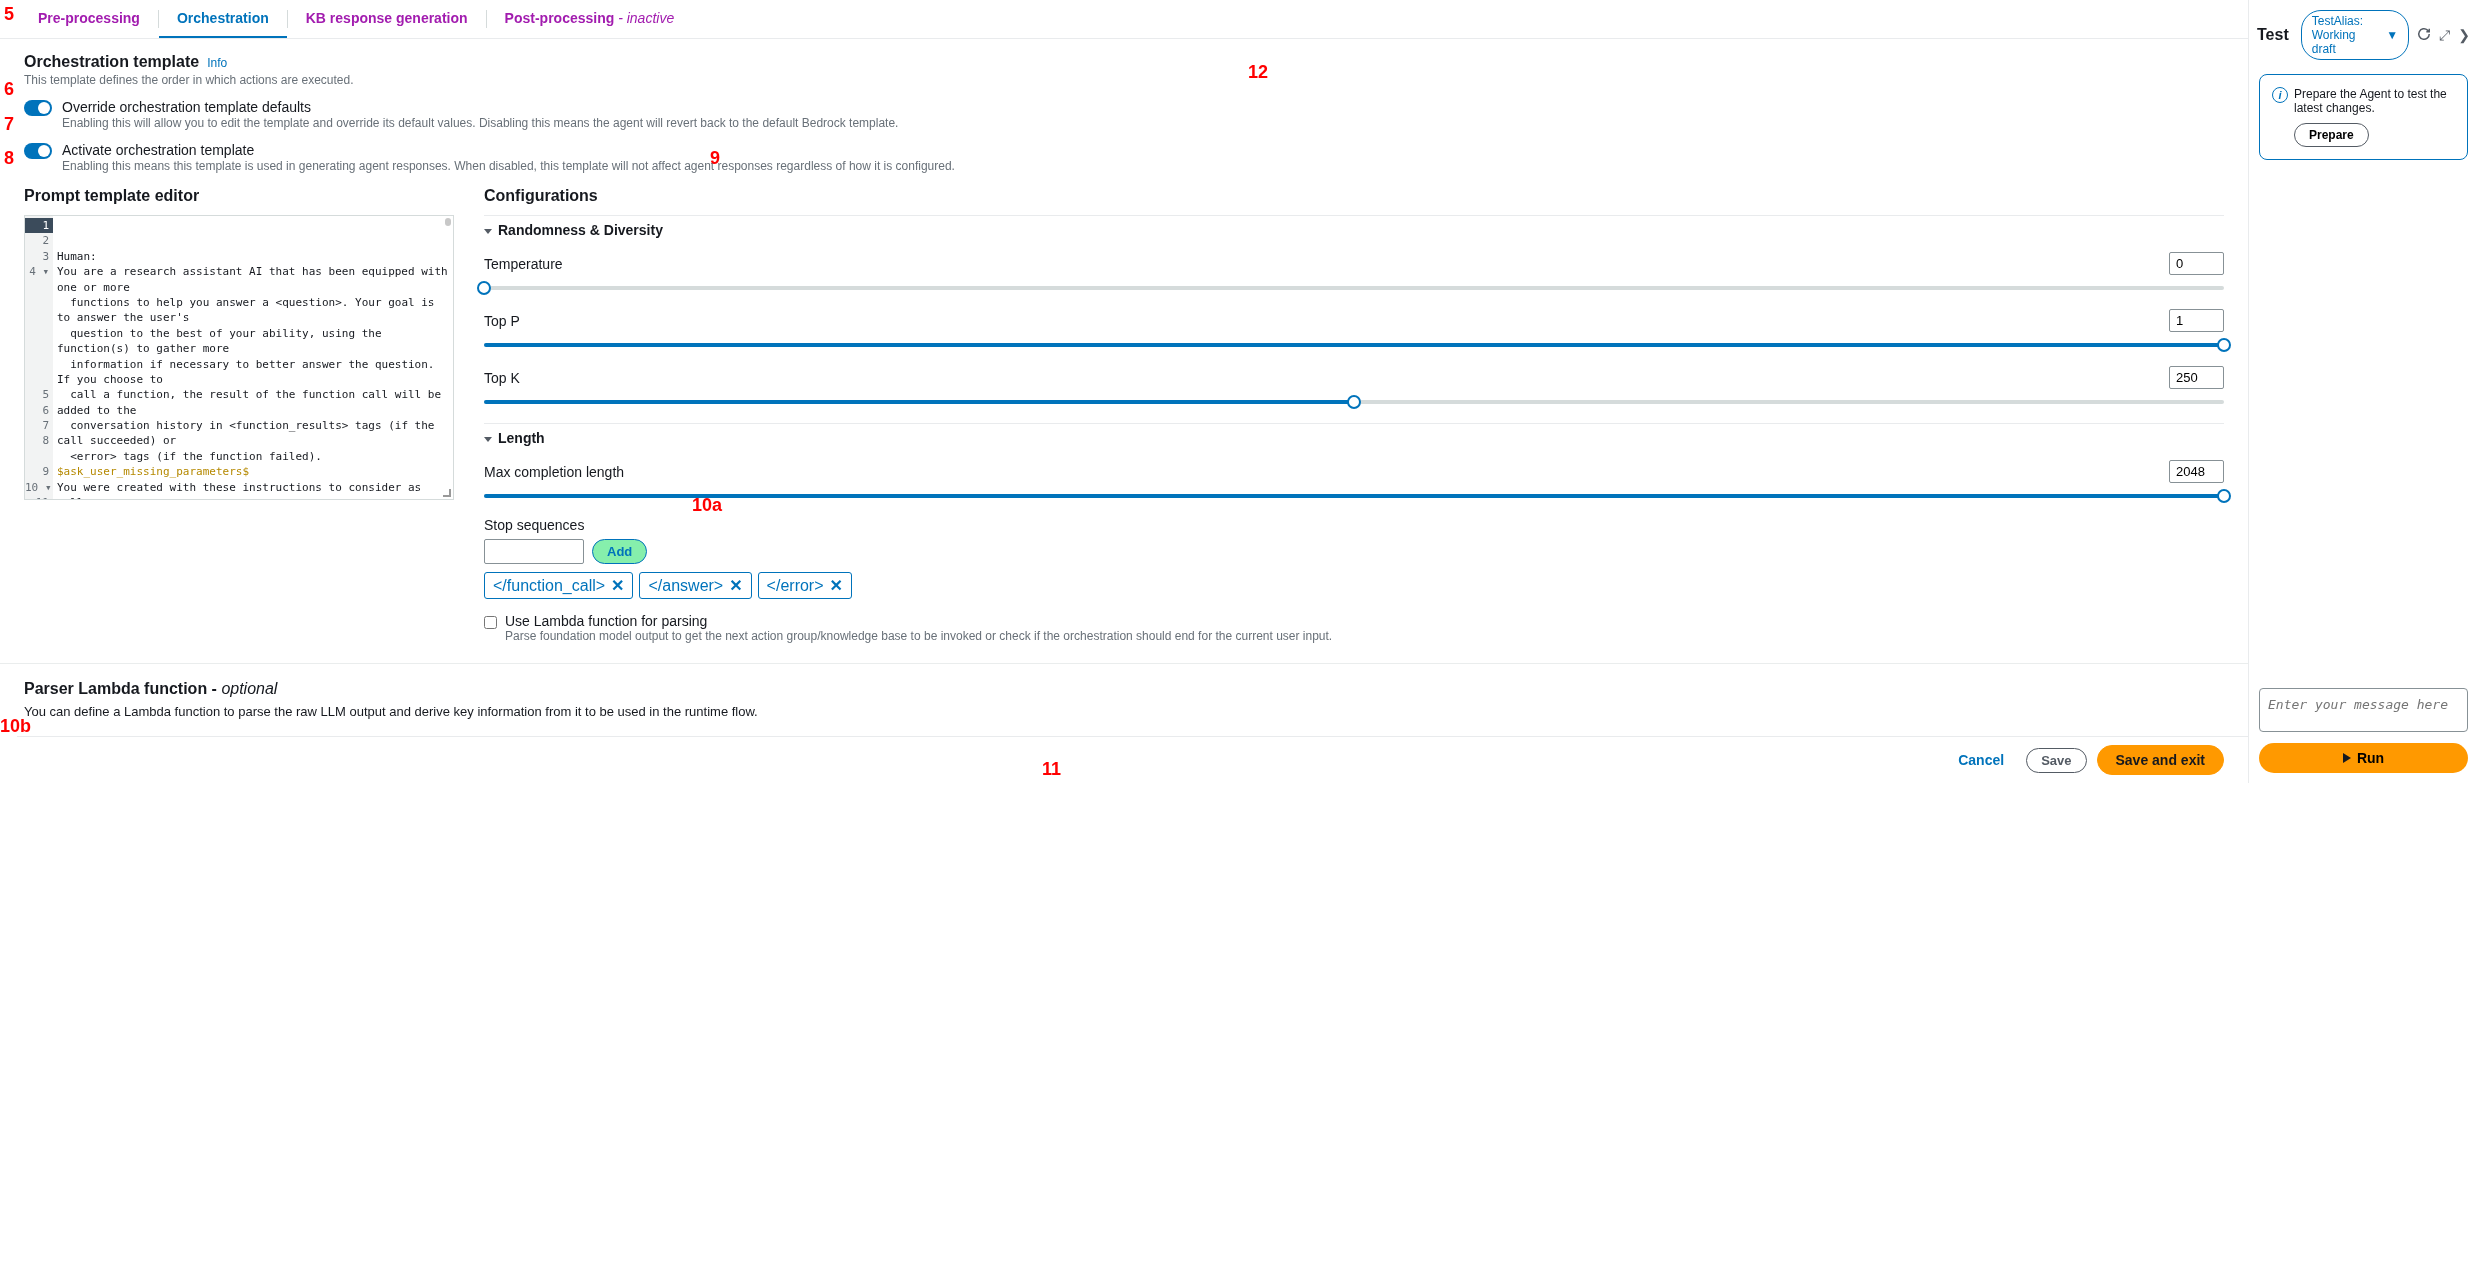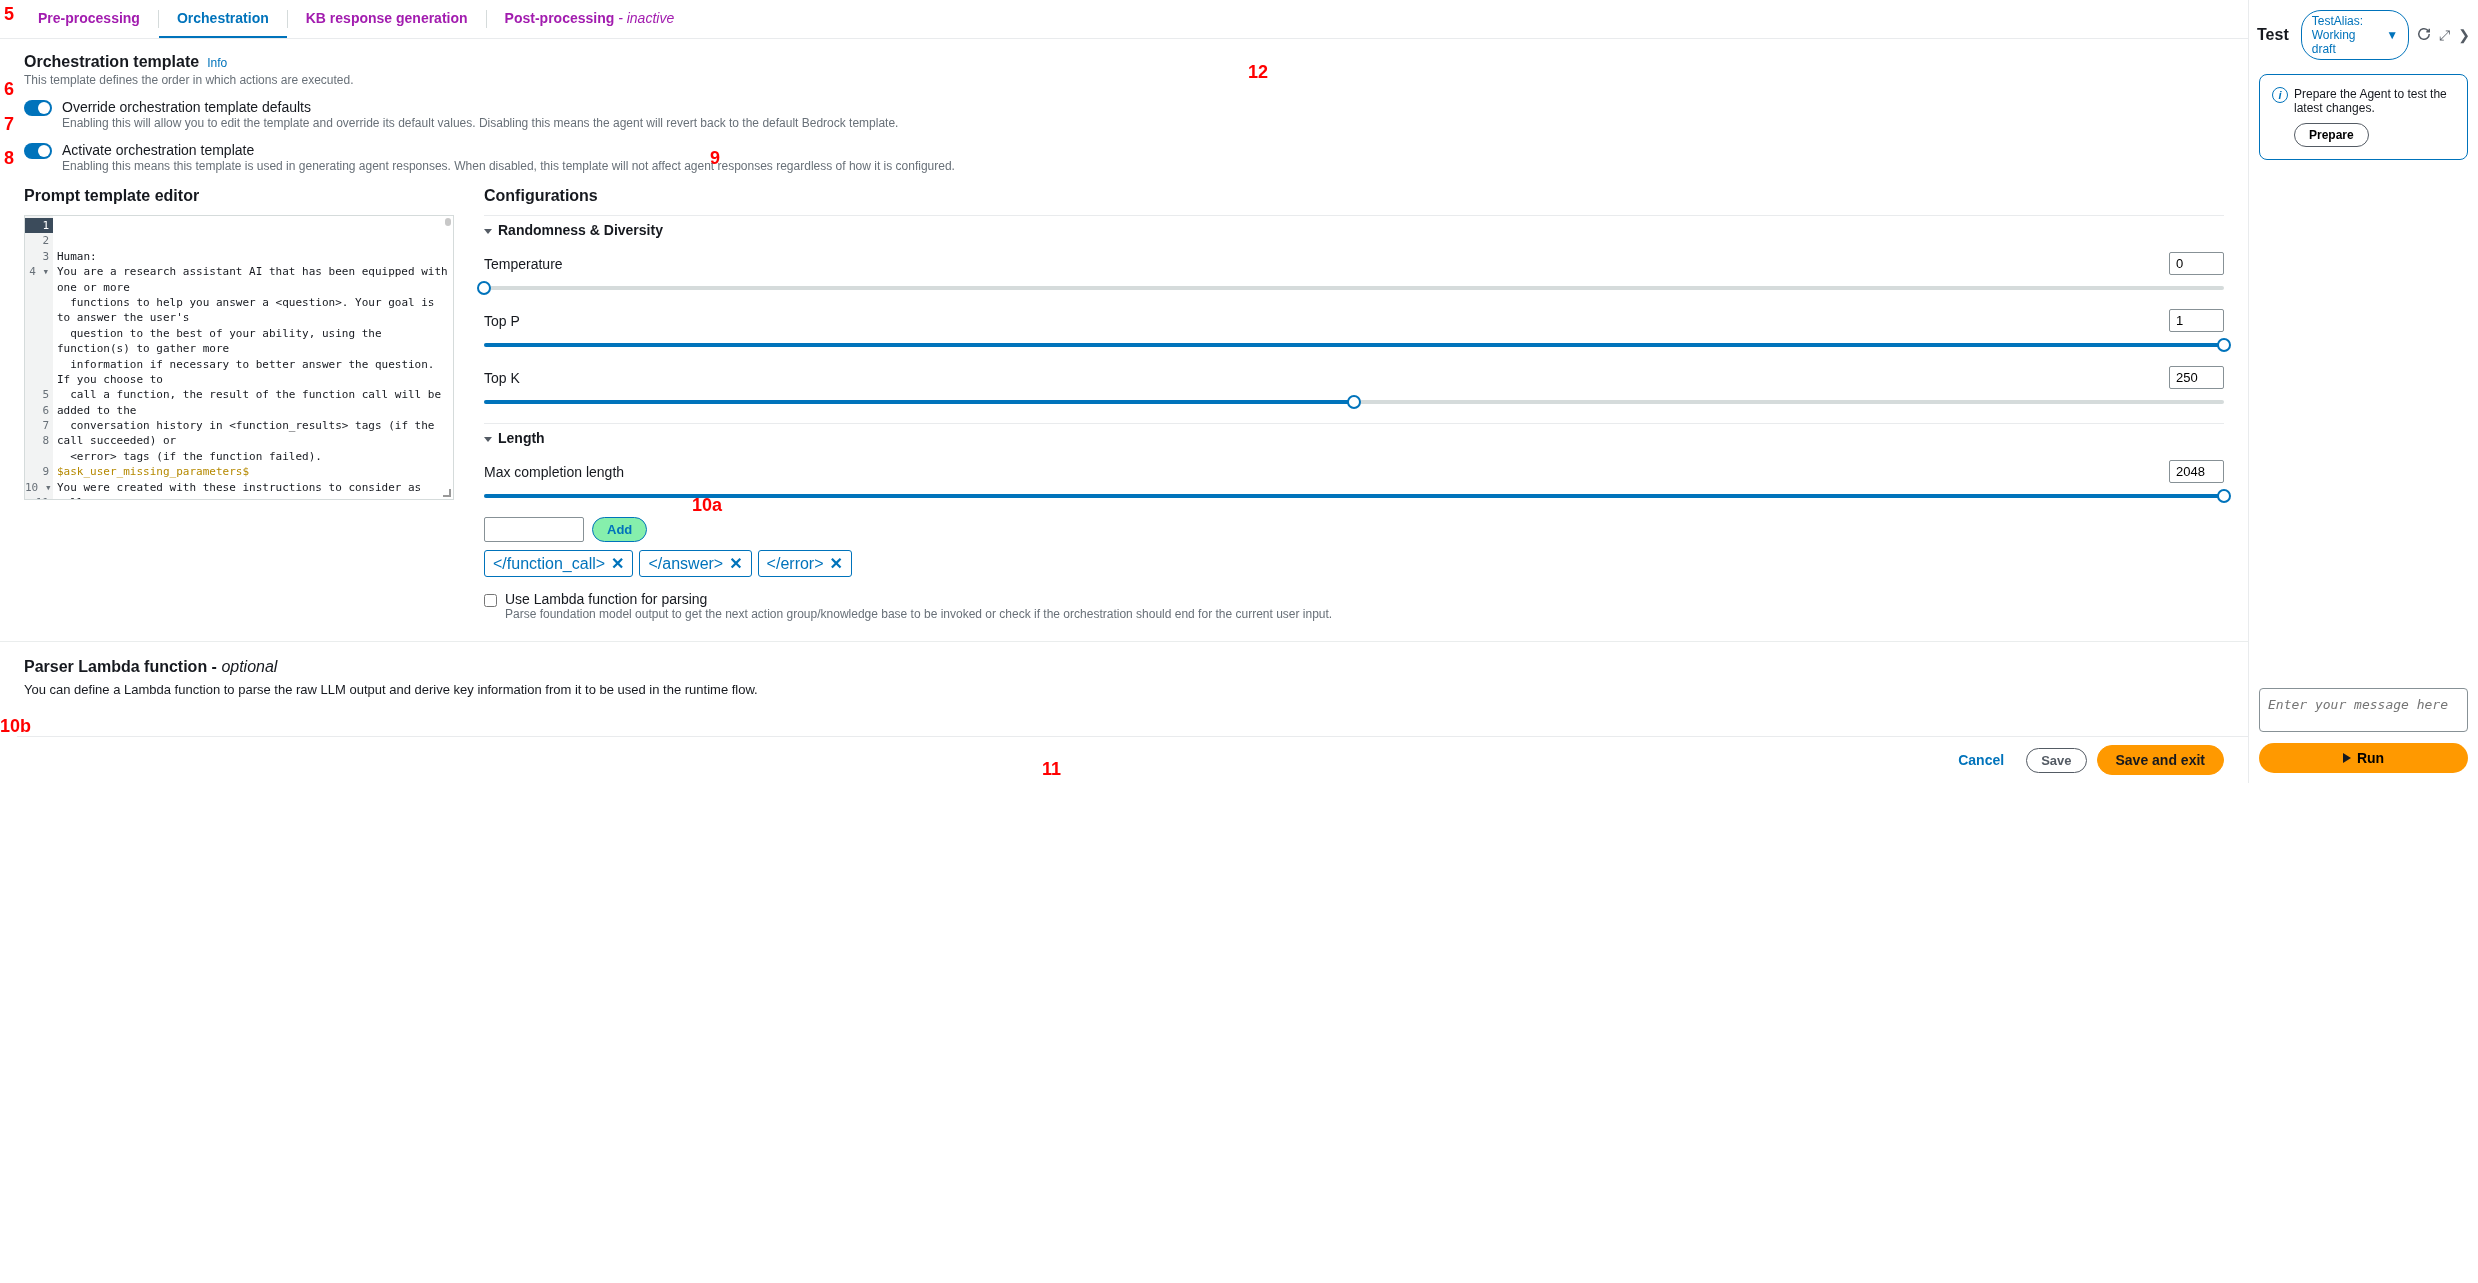--- a/index.html
+++ b/index.html
@@ -257,20 +257,23 @@
                   <span>Max completion length</span>
                   <input class="cfg-input" value="2048" style="">
                 </div>
               <div class="slider-wrap">
                   <div class="slider-track"></div>
                   <div class="slider-fill" style="width:100%"></div>
                   <div class="slider-thumb" style="left:100%"></div>
                 </div>
             </div>
             <div class="cfg-field">
+              <div class="cfg-label">
+                  <span>Stop sequences</span>
+                </div>
               <div class="stopseq-row">
                 <input class="stopseq-input" style="">
                 <button class="btn-outline-blue">Add</button>
               </div>
               <div id="stop-tokens"><span class="token">
                     <span>&lt;/function_call&gt;</span>
                     <span class="token-x">✕</span>
                   </span><span class="token">
                     <span>&lt;/answer&gt;</span>
                     <span class="token-x">✕</span>

